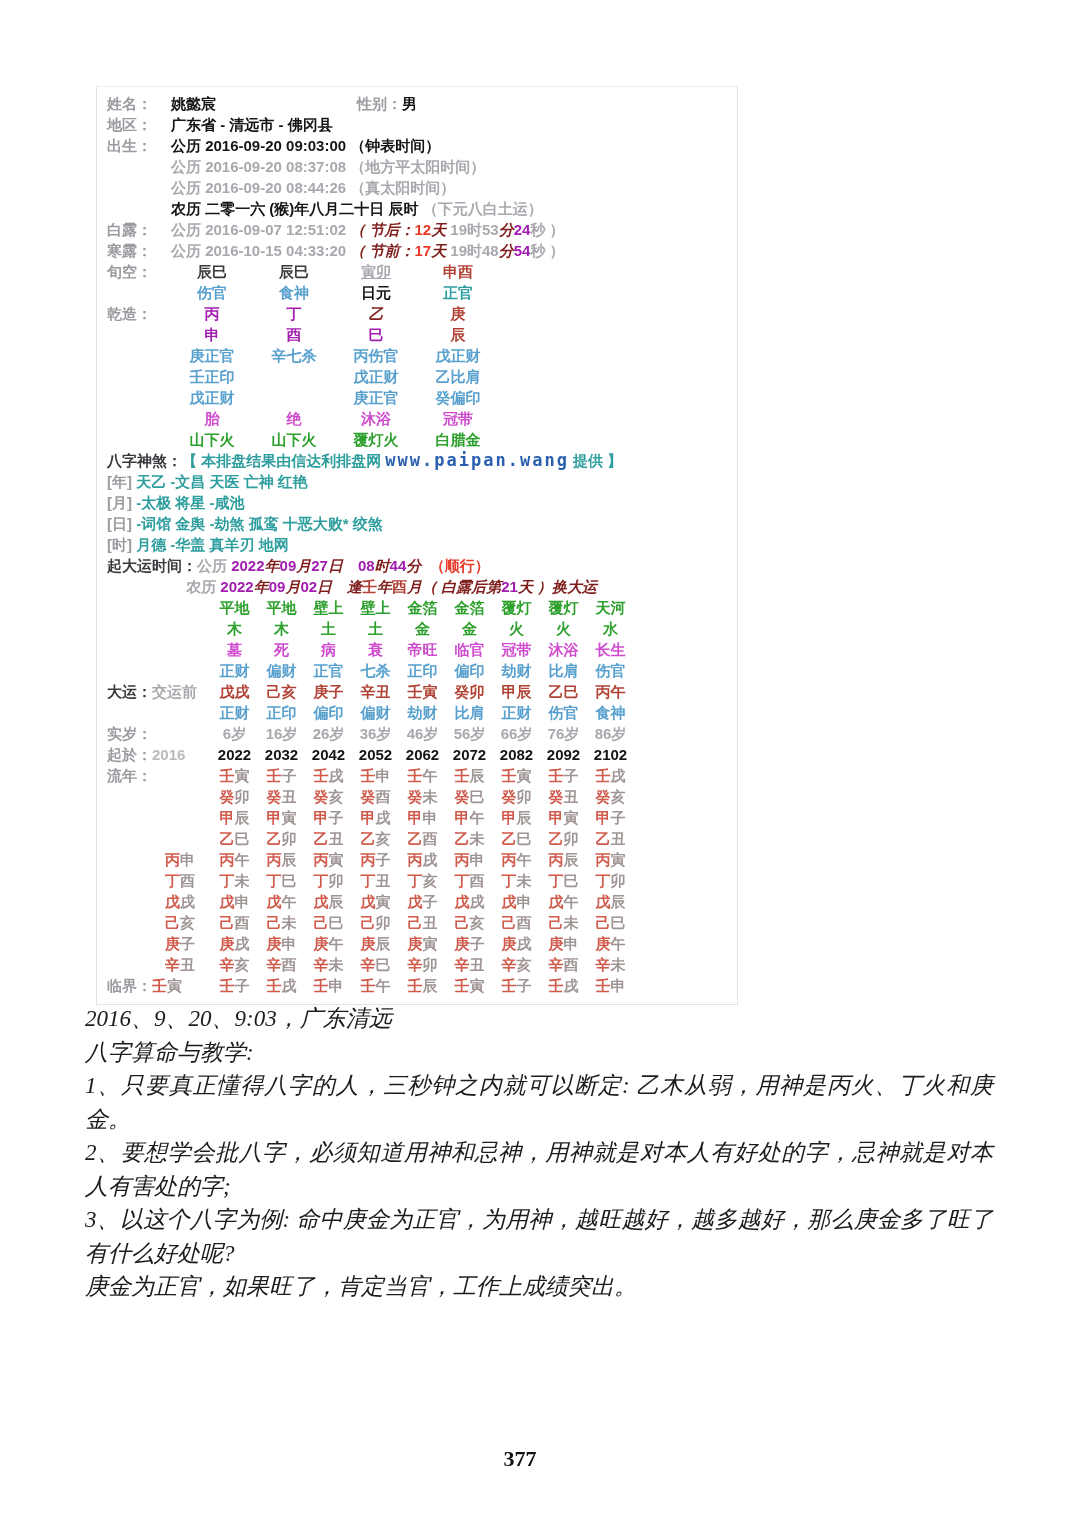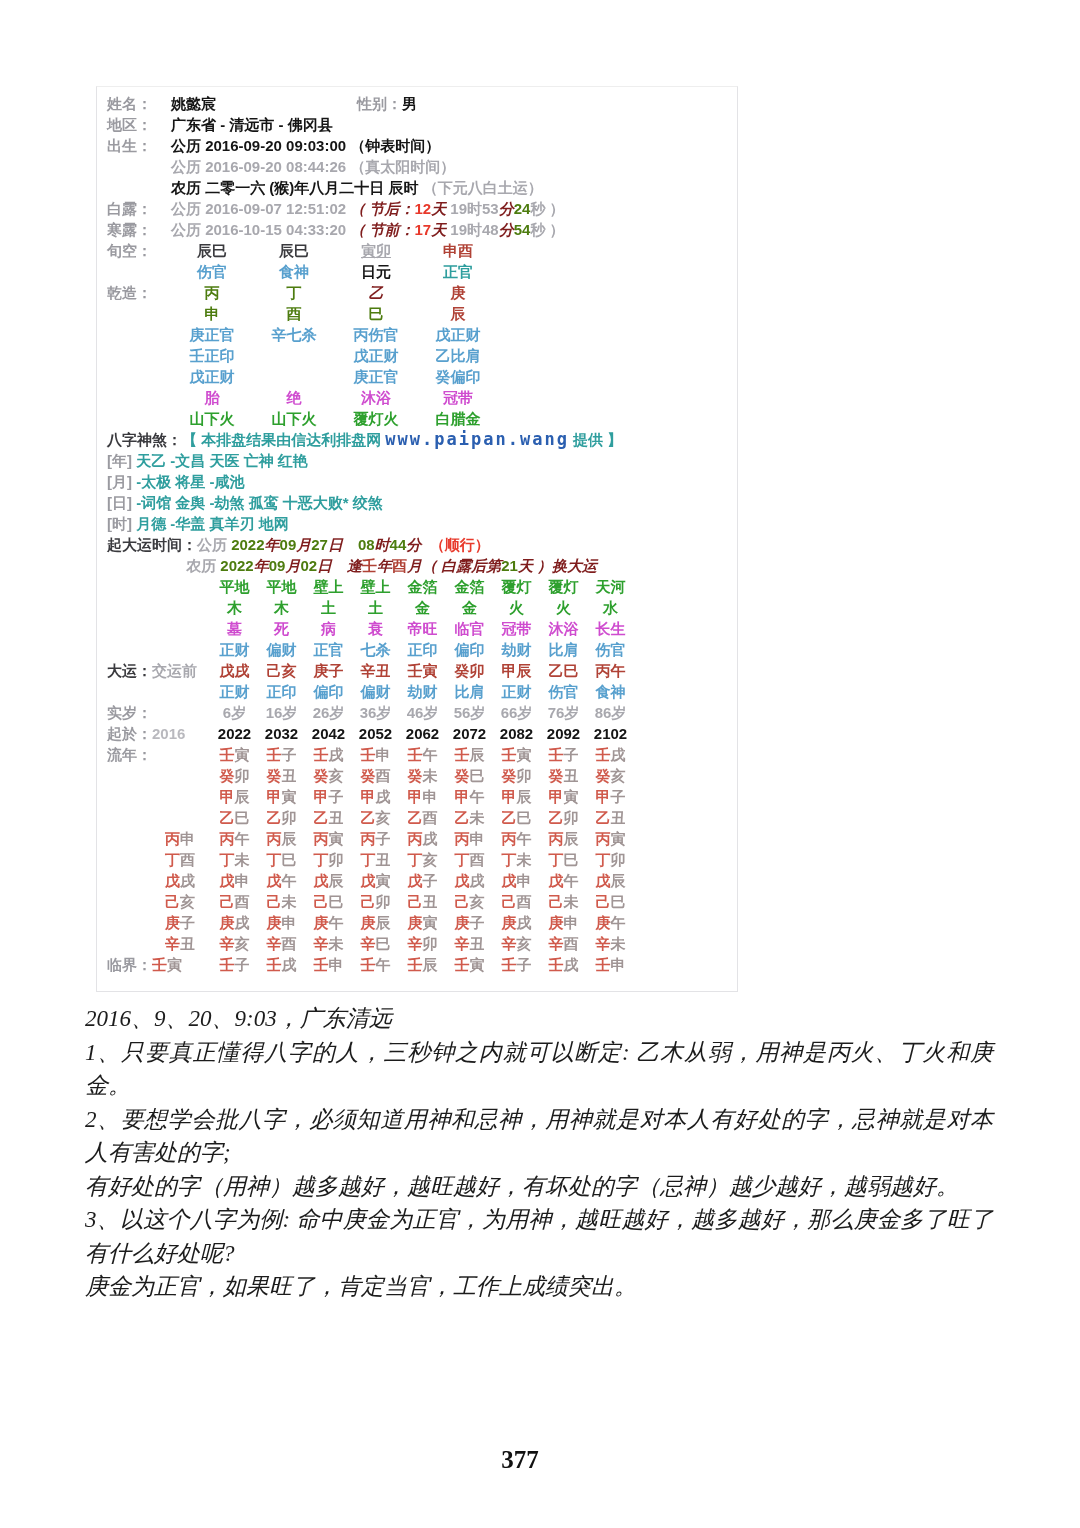--- a/index.html
+++ b/index.html
@@ -20,55 +20,56 @@
   
   .graylb{color:#9a9aa0;}
   .muted{color:#a8a8ae;}
   .ltgray{color:#b9b9be;}
   .dark{color:#3a3a3e;}
   .black{color:#151515;}
   .green{color:#7f1d1d;font-style:italic;}
   .nygreen{color:#2ea02e;}
   .teal{color:#2f9e9e;}
   .blue{color:#58a0ce;}
-  .red{color:#4d7c0f;}
+  .red{color:#a21caf;}
   .redb{color:#e8392b;}
   .maroon{color:#b04236;}
   .magenta{color:#cf4ccf;}
   .u{text-decoration:underline;}
   .linkblue{color:#2b5fb0;font-family:"DejaVu Sans Mono","Liberation Mono",monospace;letter-spacing:2px;font-size:17px;}
   .fy-s{color:#d05a4c;}
   .fy-b{color:#a09595;}
   .seg{white-space:pre;}
   
   .bodytext{position:absolute;left:85px;top:1002px;width:908px;
             font-family:"Liberation Serif","DejaVu Serif",serif;
             font-size:23px;line-height:33.5px;color:#1c1c1c;text-align:justify;}
   .bodytext p{margin:0;font-style:italic;}
   .pagenum{position:absolute;left:0;top:1446px;width:1040px;text-align:center;
            font-family:"Liberation Serif","DejaVu Serif",serif;
-           font-size:25px;font-weight:700;color:#111;}
+           font-size:22px;font-weight:700;color:#111;}
 </style>
 </head>
 <body>
 
 <div class="page">
 
   <div class="chart">
 
     <div class="row">
       <span class="lbl graylb">姓名：</span><span class="w186 black">姚懿宸</span><span class="graylb">性别：</span><span class="black">男</span>
     </div>
 
     <div class="row">
       <span class="lbl graylb">地区：</span><span class="black">广东省 - 清远市 - 佛冈县</span>
     </div>
 
     <div id="birth-block">
         <div class="row"><span class="lbl graylb">出生：</span><span class="black">公历 2016-09-20 09:03:00 （钟表时间）</span></div>
+        <div class="row"><span class="lbl graylb"></span><span class="muted">公历 2016-09-20 08:37:08 （地方平太阳时间）</span></div>
         <div class="row"><span class="lbl graylb"></span><span class="muted">公历 2016-09-20 08:44:26 （真太阳时间）</span></div>
         <div class="row"><span class="lbl graylb"></span><span class="black">农历 二零一六 (猴)年八月二十日 辰时 </span><span class="muted">（下元八白土运）</span></div>
       </div>
     <div id="jieqi-block">
         <div class="row"><span class="lbl graylb">白露：</span><span class="seg muted">公历 2016-09-07 12:51:02 </span><span class="seg green">（ 节后：</span><span class="seg redb">12</span><span class="seg green">天 </span><span class="seg muted">19时</span><span class="seg muted">53</span><span class="seg green">分</span><span class="seg red">24</span><span class="seg muted">秒 ）</span></div>
         <div class="row"><span class="lbl graylb">寒露：</span><span class="seg muted">公历 2016-10-15 04:33:20 </span><span class="seg green">（ 节前：</span><span class="seg redb">17</span><span class="seg green">天 </span><span class="seg muted">19时</span><span class="seg muted">48</span><span class="seg green">分</span><span class="seg red">54</span><span class="seg muted">秒 ）</span></div>
       </div>
     <div id="natal-block">
         <div class="row"><span class="lbl graylb">旬空：</span><span class="ncol dark">辰巳</span><span class="ncol dark">辰巳</span><span class="ncol muted u">寅卯</span><span class="ncol maroon">申酉</span></div>
         <div class="row"><span class="lbl"></span><span class="ncol blue">伤官</span><span class="ncol blue">食神</span><span class="ncol black">日元</span><span class="ncol teal">正官</span></div>
@@ -116,22 +117,22 @@
         <div class="row"><span class="sidecol r"><span><span class="fy-s">己</span><span class="fy-b">亥</span></span></span><span class="lcol"><span class="fy-s">己</span><span class="fy-b">酉</span></span><span class="lcol"><span class="fy-s">己</span><span class="fy-b">未</span></span><span class="lcol"><span class="fy-s">己</span><span class="fy-b">巳</span></span><span class="lcol"><span class="fy-s">己</span><span class="fy-b">卯</span></span><span class="lcol"><span class="fy-s">己</span><span class="fy-b">丑</span></span><span class="lcol"><span class="fy-s">己</span><span class="fy-b">亥</span></span><span class="lcol"><span class="fy-s">己</span><span class="fy-b">酉</span></span><span class="lcol"><span class="fy-s">己</span><span class="fy-b">未</span></span><span class="lcol"><span class="fy-s">己</span><span class="fy-b">巳</span></span></div>
         <div class="row"><span class="sidecol r"><span><span class="fy-s">庚</span><span class="fy-b">子</span></span></span><span class="lcol"><span class="fy-s">庚</span><span class="fy-b">戌</span></span><span class="lcol"><span class="fy-s">庚</span><span class="fy-b">申</span></span><span class="lcol"><span class="fy-s">庚</span><span class="fy-b">午</span></span><span class="lcol"><span class="fy-s">庚</span><span class="fy-b">辰</span></span><span class="lcol"><span class="fy-s">庚</span><span class="fy-b">寅</span></span><span class="lcol"><span class="fy-s">庚</span><span class="fy-b">子</span></span><span class="lcol"><span class="fy-s">庚</span><span class="fy-b">戌</span></span><span class="lcol"><span class="fy-s">庚</span><span class="fy-b">申</span></span><span class="lcol"><span class="fy-s">庚</span><span class="fy-b">午</span></span></div>
         <div class="row"><span class="sidecol r"><span><span class="fy-s">辛</span><span class="fy-b">丑</span></span></span><span class="lcol"><span class="fy-s">辛</span><span class="fy-b">亥</span></span><span class="lcol"><span class="fy-s">辛</span><span class="fy-b">酉</span></span><span class="lcol"><span class="fy-s">辛</span><span class="fy-b">未</span></span><span class="lcol"><span class="fy-s">辛</span><span class="fy-b">巳</span></span><span class="lcol"><span class="fy-s">辛</span><span class="fy-b">卯</span></span><span class="lcol"><span class="fy-s">辛</span><span class="fy-b">丑</span></span><span class="lcol"><span class="fy-s">辛</span><span class="fy-b">亥</span></span><span class="lcol"><span class="fy-s">辛</span><span class="fy-b">酉</span></span><span class="lcol"><span class="fy-s">辛</span><span class="fy-b">未</span></span></div>
         <div class="row"><span class="sidecol"><span class="graylb">临界：</span><span><span class="fy-s">壬</span><span class="fy-b">寅</span></span></span><span class="lcol"><span class="fy-s">壬</span><span class="fy-b">子</span></span><span class="lcol"><span class="fy-s">壬</span><span class="fy-b">戌</span></span><span class="lcol"><span class="fy-s">壬</span><span class="fy-b">申</span></span><span class="lcol"><span class="fy-s">壬</span><span class="fy-b">午</span></span><span class="lcol"><span class="fy-s">壬</span><span class="fy-b">辰</span></span><span class="lcol"><span class="fy-s">壬</span><span class="fy-b">寅</span></span><span class="lcol"><span class="fy-s">壬</span><span class="fy-b">子</span></span><span class="lcol"><span class="fy-s">壬</span><span class="fy-b">戌</span></span><span class="lcol"><span class="fy-s">壬</span><span class="fy-b">申</span></span></div>
       </div>
 
   </div>
 
   <div class="bodytext" id="bodytext">
       <p class="bp">2016、9、20、9:03，广东清远</p>
+      <p class="bp">八字算命与教学:</p>
       <p class="bp">1、只要真正懂得八字的人，三秒钟之内就可以断定: 乙木从弱，用神是丙火、丁火和庚金。</p>
       <p class="bp">2、要想学会批八字，必须知道用神和忌神，用神就是对本人有好处的字，忌神就是对本人有害处的字;</p>
-      <p class="bp">有好处的字（用神）越多越好，越旺越好，有坏处的字（忌神）越少越好，越弱越好。</p>
       <p class="bp">3、以这个八字为例: 命中庚金为正官，为用神，越旺越好，越多越好，那么庚金多了旺了有什么好处呢?</p>
       <p class="bp">庚金为正官，如果旺了，肯定当官，工作上成绩突出。</p>
     </div>
 
   <div class="pagenum">377</div>
 
 </div>
 
 </body></html>

